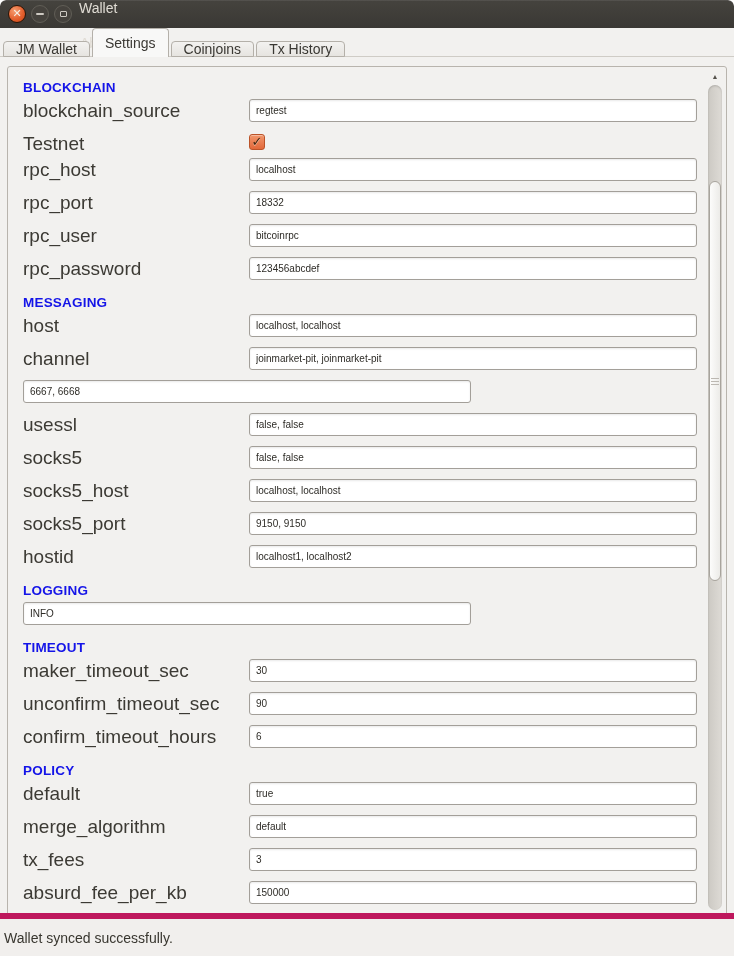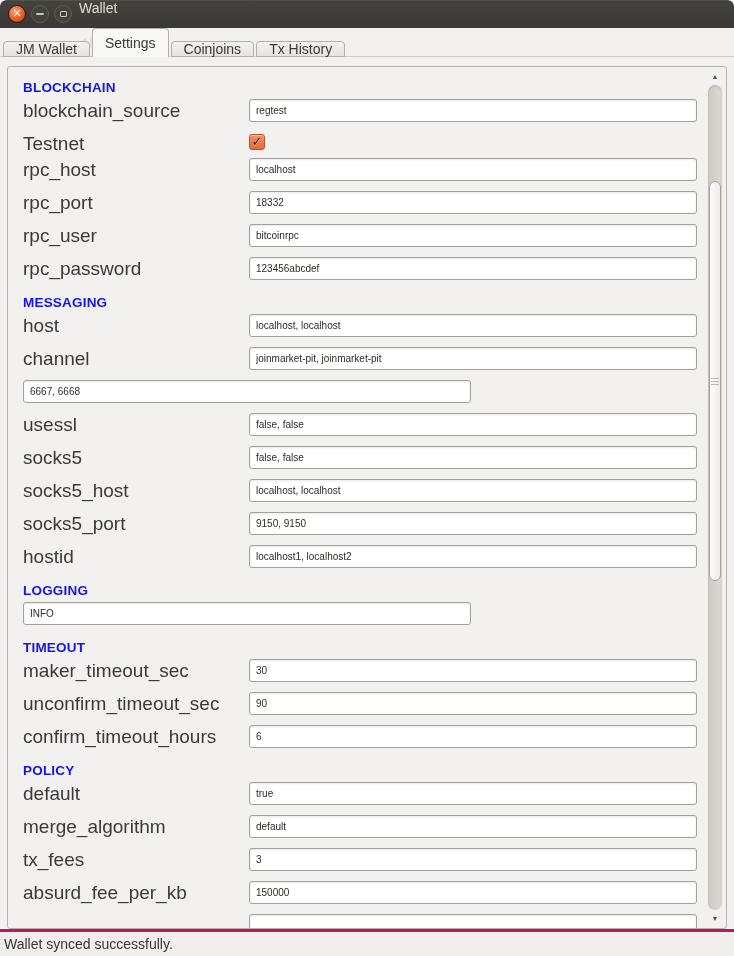--- a/index.html
+++ b/index.html
@@ -89,22 +89,22 @@
   }
   .sb-thumb{
     position:absolute;top:96px;left:1px;right:1px;height:400px;
     background:linear-gradient(to right,#fcfcfb,#ecebe8);
     border:1px solid #a8a49d;border-radius:8px;cursor:default;
   }
   .sb-grip{position:absolute;left:50%;top:50%;width:8px;height:1px;margin:-3px 0 0 -4px;
     background:#bcb8b2;box-shadow:0 3px 0 #bcb8b2,0 6px 0 #bcb8b2;}
   
   .statusbar{
-    position:absolute;left:0;right:0;bottom:0;height:27px;
-    background:#f1efed;border-top:3px solid #be185d;
+    position:absolute;left:0;right:0;bottom:0;height:43px;
+    background:#f1efed;border-top:6px solid #be185d;
     display:flex;align-items:center;padding-left:4px;
   }
   .status-msg{font-size:14px;color:#38362f;}
   .grip{position:absolute;right:4px;bottom:4px;width:2px;height:2px;background:transparent;
     box-shadow:10px 8px 0 #c6c2bb,10px 4px 0 #c6c2bb,10px 0 0 #c6c2bb,6px 8px 0 #c6c2bb,6px 4px 0 #c6c2bb,2px 8px 0 #c6c2bb;}
 </style>
 </head>
 <body>
 
 <div class="window">

